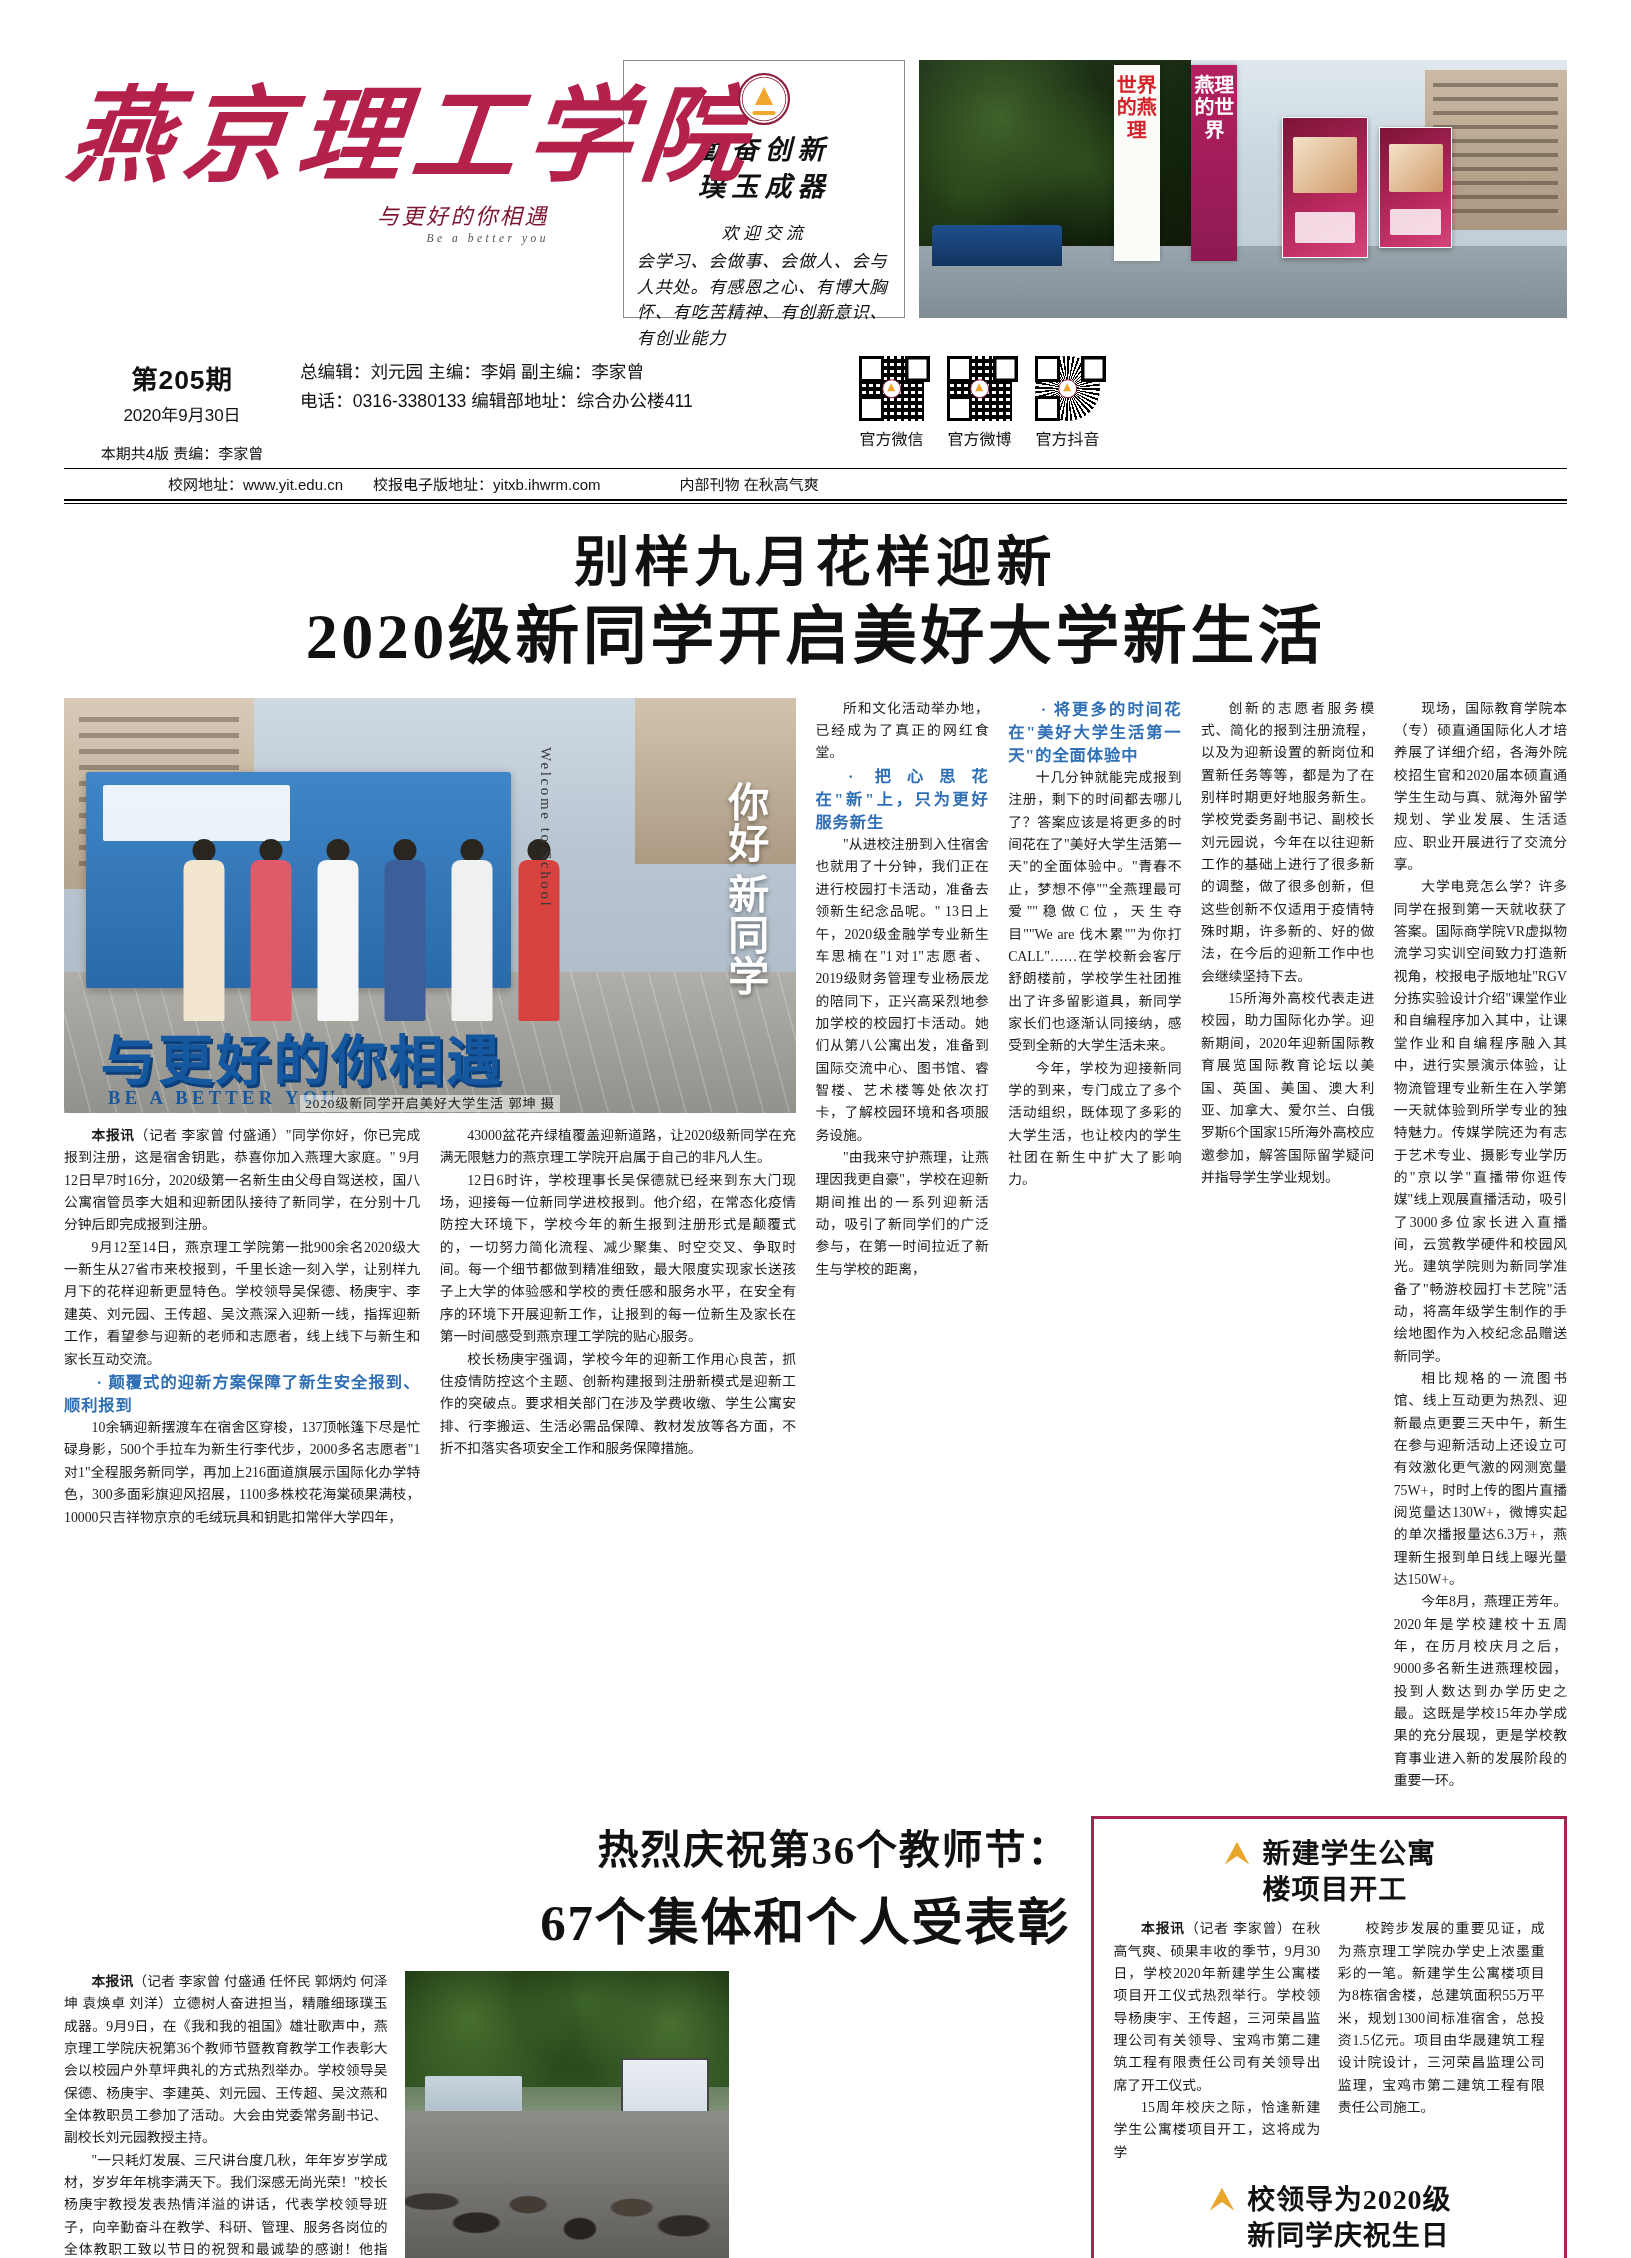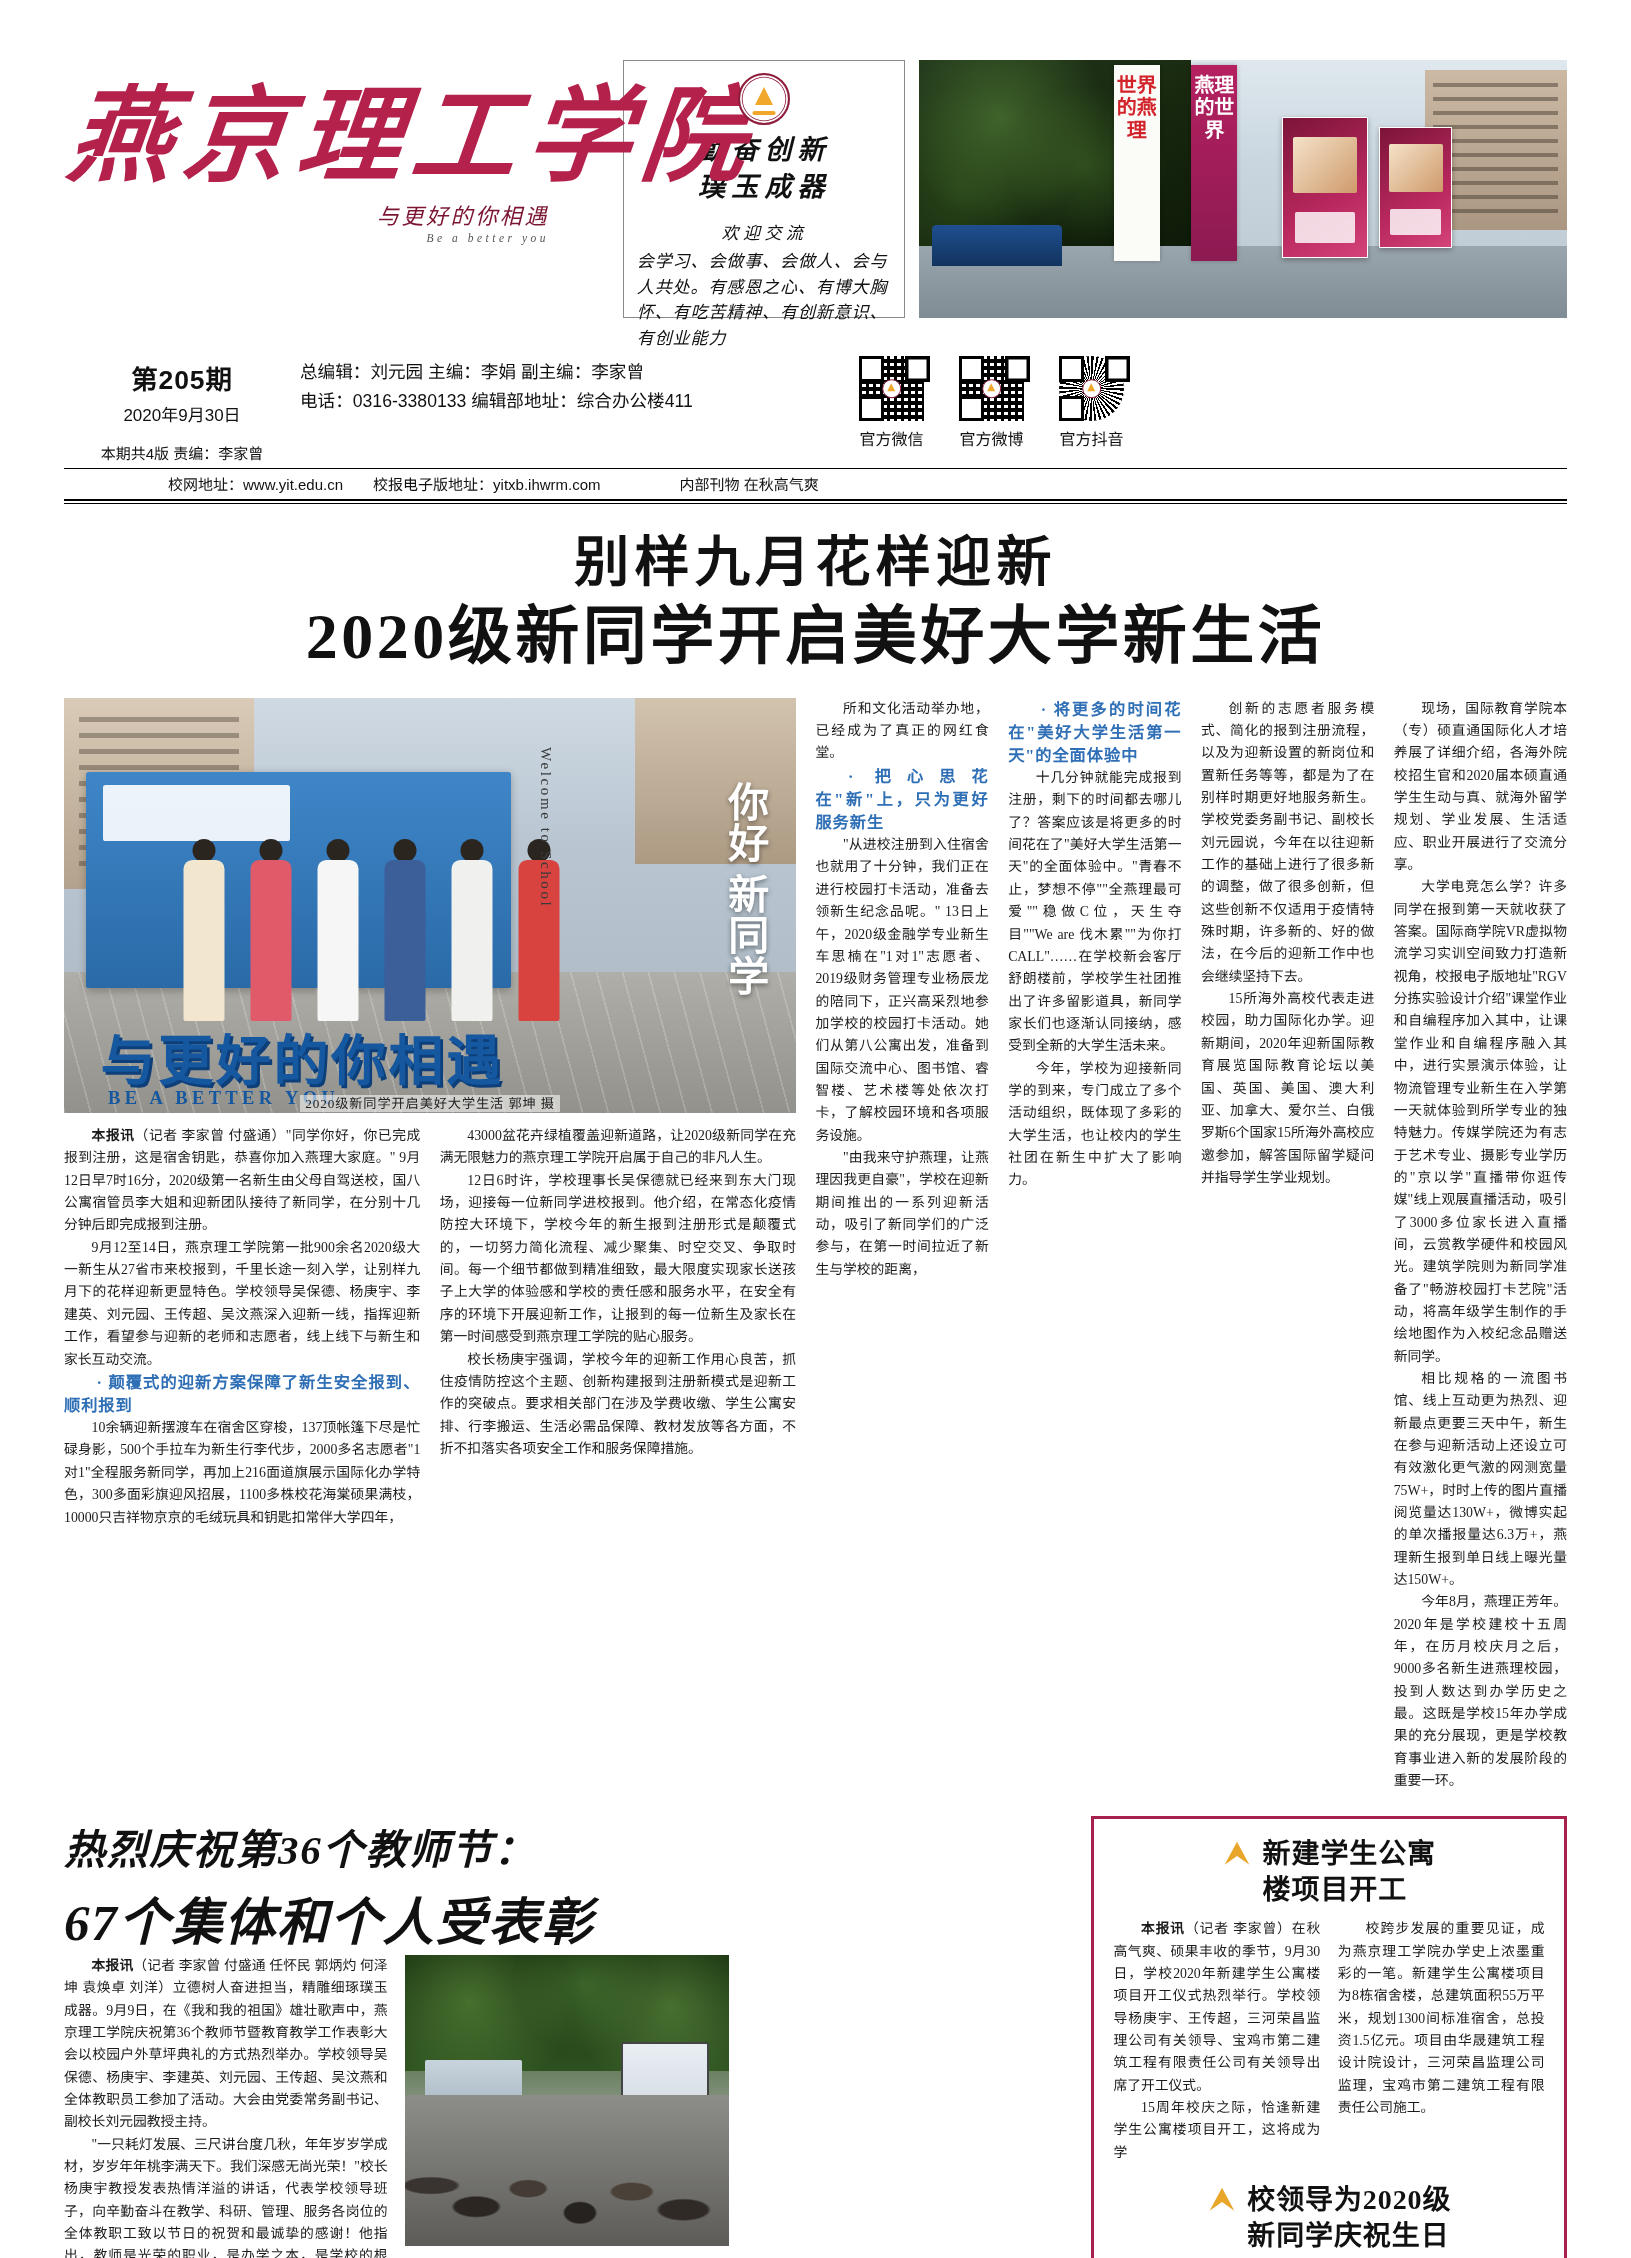--- a/index.html
+++ b/index.html
@@ -100,21 +100,21 @@
   
   .pubrow{display:flex;align-items:flex-start;margin-top:5.3px;}
   .issue{width:236px;flex:0 0 236px;text-align:center;
     font-family:"Liberation Sans","DejaVu Sans",sans-serif;padding-top:1.8px;}
   .issue .no{font-size:26.5px;font-weight:bold;letter-spacing:0.9px;}
   .issue .date{font-size:17px;margin-top:3.5px;}
   .issue .meta{font-size:15px;margin-top:16px;}
   .imprint{flex:0 0 529px;font-family:"Liberation Sans","DejaVu Sans",sans-serif;
     font-size:17.6px;line-height:1.62;padding-top:1.8px;}
   .imprint .lbl{letter-spacing:0;}
-  .qrwrap{flex:1;display:flex;justify-content:flex-start;gap:35px;padding-left:30px;}
+  .qrwrap{flex:1;display:flex;justify-content:flex-start;gap:23px;padding-left:30px;}
   .qrcell{text-align:center;}
   .qr{width:65px;height:65px;position:relative;background:#fff;
     background-image:
       linear-gradient(90deg,#000 50%,transparent 50%),
       linear-gradient(0deg,#000 50%,transparent 50%);
     background-size:7px 7px,7px 7px;background-blend-mode:multiply;}
   .qr:before,.qr:after{content:"";position:absolute;width:19.4px;height:19.4px;
     border:3.5px solid #000;background:#fff;}
   .qr:before{left:0;top:0;box-shadow:46px 0 0 -3.5px #fff, 46px 0 0 0 #000 ;}
   .qr:after{left:0;bottom:0;}
@@ -190,21 +190,21 @@
     font-family:"Liberation Serif","DejaVu Serif",serif;color:#1a1a1a;}
   .bodytext p{margin:0 0 0 0;text-indent:2em;}
   .byline b{font-weight:bold;}
   .subhead{color:#2f6fb5;font-weight:bold;font-size:16.3px;line-height:1.42;
     margin:6.2px 0 3.5px 0;text-indent:0;letter-spacing:0.9px;}
   .subhead .dot{margin-right:5.3px;}
 
   
   .lower{display:flex;margin-top:23px;gap:0;}
   .lower-left{flex:0 0 1006px;}
-  .head2{text-align:left;font-style:italic;}
+  .head2{text-align:right;margin-bottom:16px;}
   .head2 .l1{font-size:41px;font-weight:bold;letter-spacing:1.8px;
     font-family:"Liberation Serif","DejaVu Serif",serif;}
   .head2 .l2{font-size:51px;font-weight:bold;letter-spacing:1.8px;margin-top:5.3px;
     font-family:"Liberation Serif","DejaVu Serif",serif;}
   .l2row{display:flex;gap:17.6px;}
   .l2col{flex:1;}
   .photo-cer{width:100%;height:291px;position:relative;overflow:hidden;
     background:linear-gradient(180deg,#2b4a20 0%,#40632c 22%,#8e9a8c 55%,#6e6e6e 100%);}
   .pc-trees{position:absolute;left:0;top:0;width:100%;height:40%;
     background:linear-gradient(180deg,#16300f,#2d5120);}

